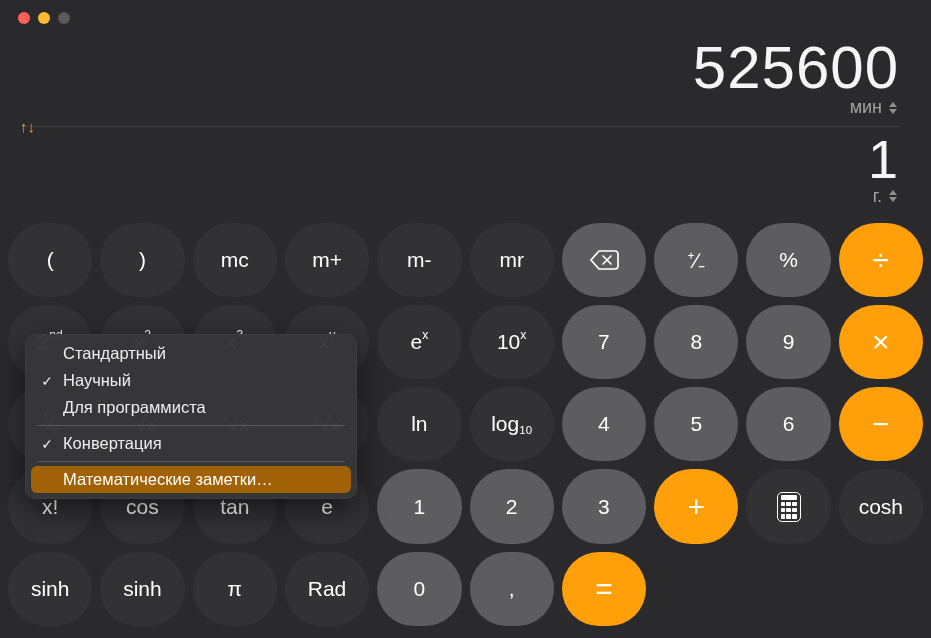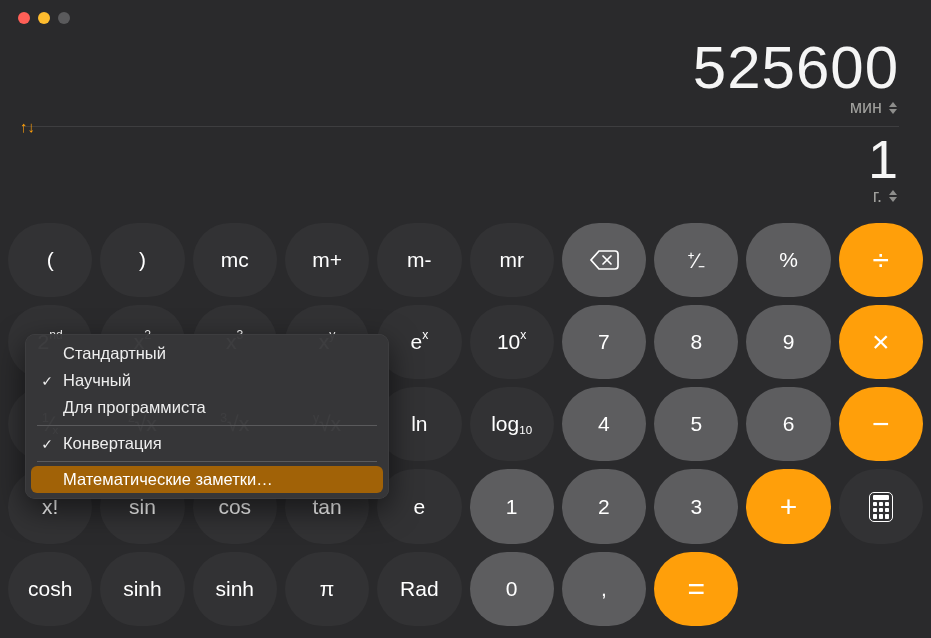--- a/index.html
+++ b/index.html
@@ -64,21 +64,21 @@
   .btn .calc-icon .kb{flex:1;width:100%;display:grid;grid-template-columns:repeat(3,1fr);grid-template-rows:repeat(3,1fr);gap:1.5px;}
   .btn .calc-icon .kb i{background:#fff;border-radius:.8px;}
 
   .backspace-glyph{display:inline-flex;align-items:center;}
   .backspace-glyph svg{width:30px;height:22px;}
 
   
   .menu {
     position:absolute;
     left:25px; top:334px;
-    width:364px;
+    width:332px;
     background:rgba(55,55,57,.97);
     border-radius:10px;
     padding:6px;
     box-shadow:0 10px 30px rgba(0,0,0,.55), 0 0 0 .5px rgba(255,255,255,.07) inset;
     color:#eee; font-size:16.5px;
     z-index:50;
   }
   .menu .mi{
     display:flex; align-items:center;
     padding:4px 10px 4px 8px; border-radius:6px; gap:8px;
@@ -166,21 +166,20 @@
   <button class="btn dark"><sup>3</sup>√x</button>
   <button class="btn dark"><sup>y</sup>√x</button>
   <button class="btn dark">ln</button>
   <button class="btn dark">log<sub>10</sub></button>
   <button class="btn light">4</button>
   <button class="btn light">5</button>
   <button class="btn light">6</button>
   <button class="btn orange">−</button>
 
   <button class="btn dark">x!</button>
-  <button class="btn dark">sin</button>
   <button class="btn dark">cos</button>
   <button class="btn dark">tan</button>
   <button class="btn dark">e</button>
   <button class="btn light">1</button>
   <button class="btn light">2</button>
   <button class="btn light">3</button>
   <button class="btn orange">+</button>
 
   <button class="btn dark">
     <span class="calc-icon">

